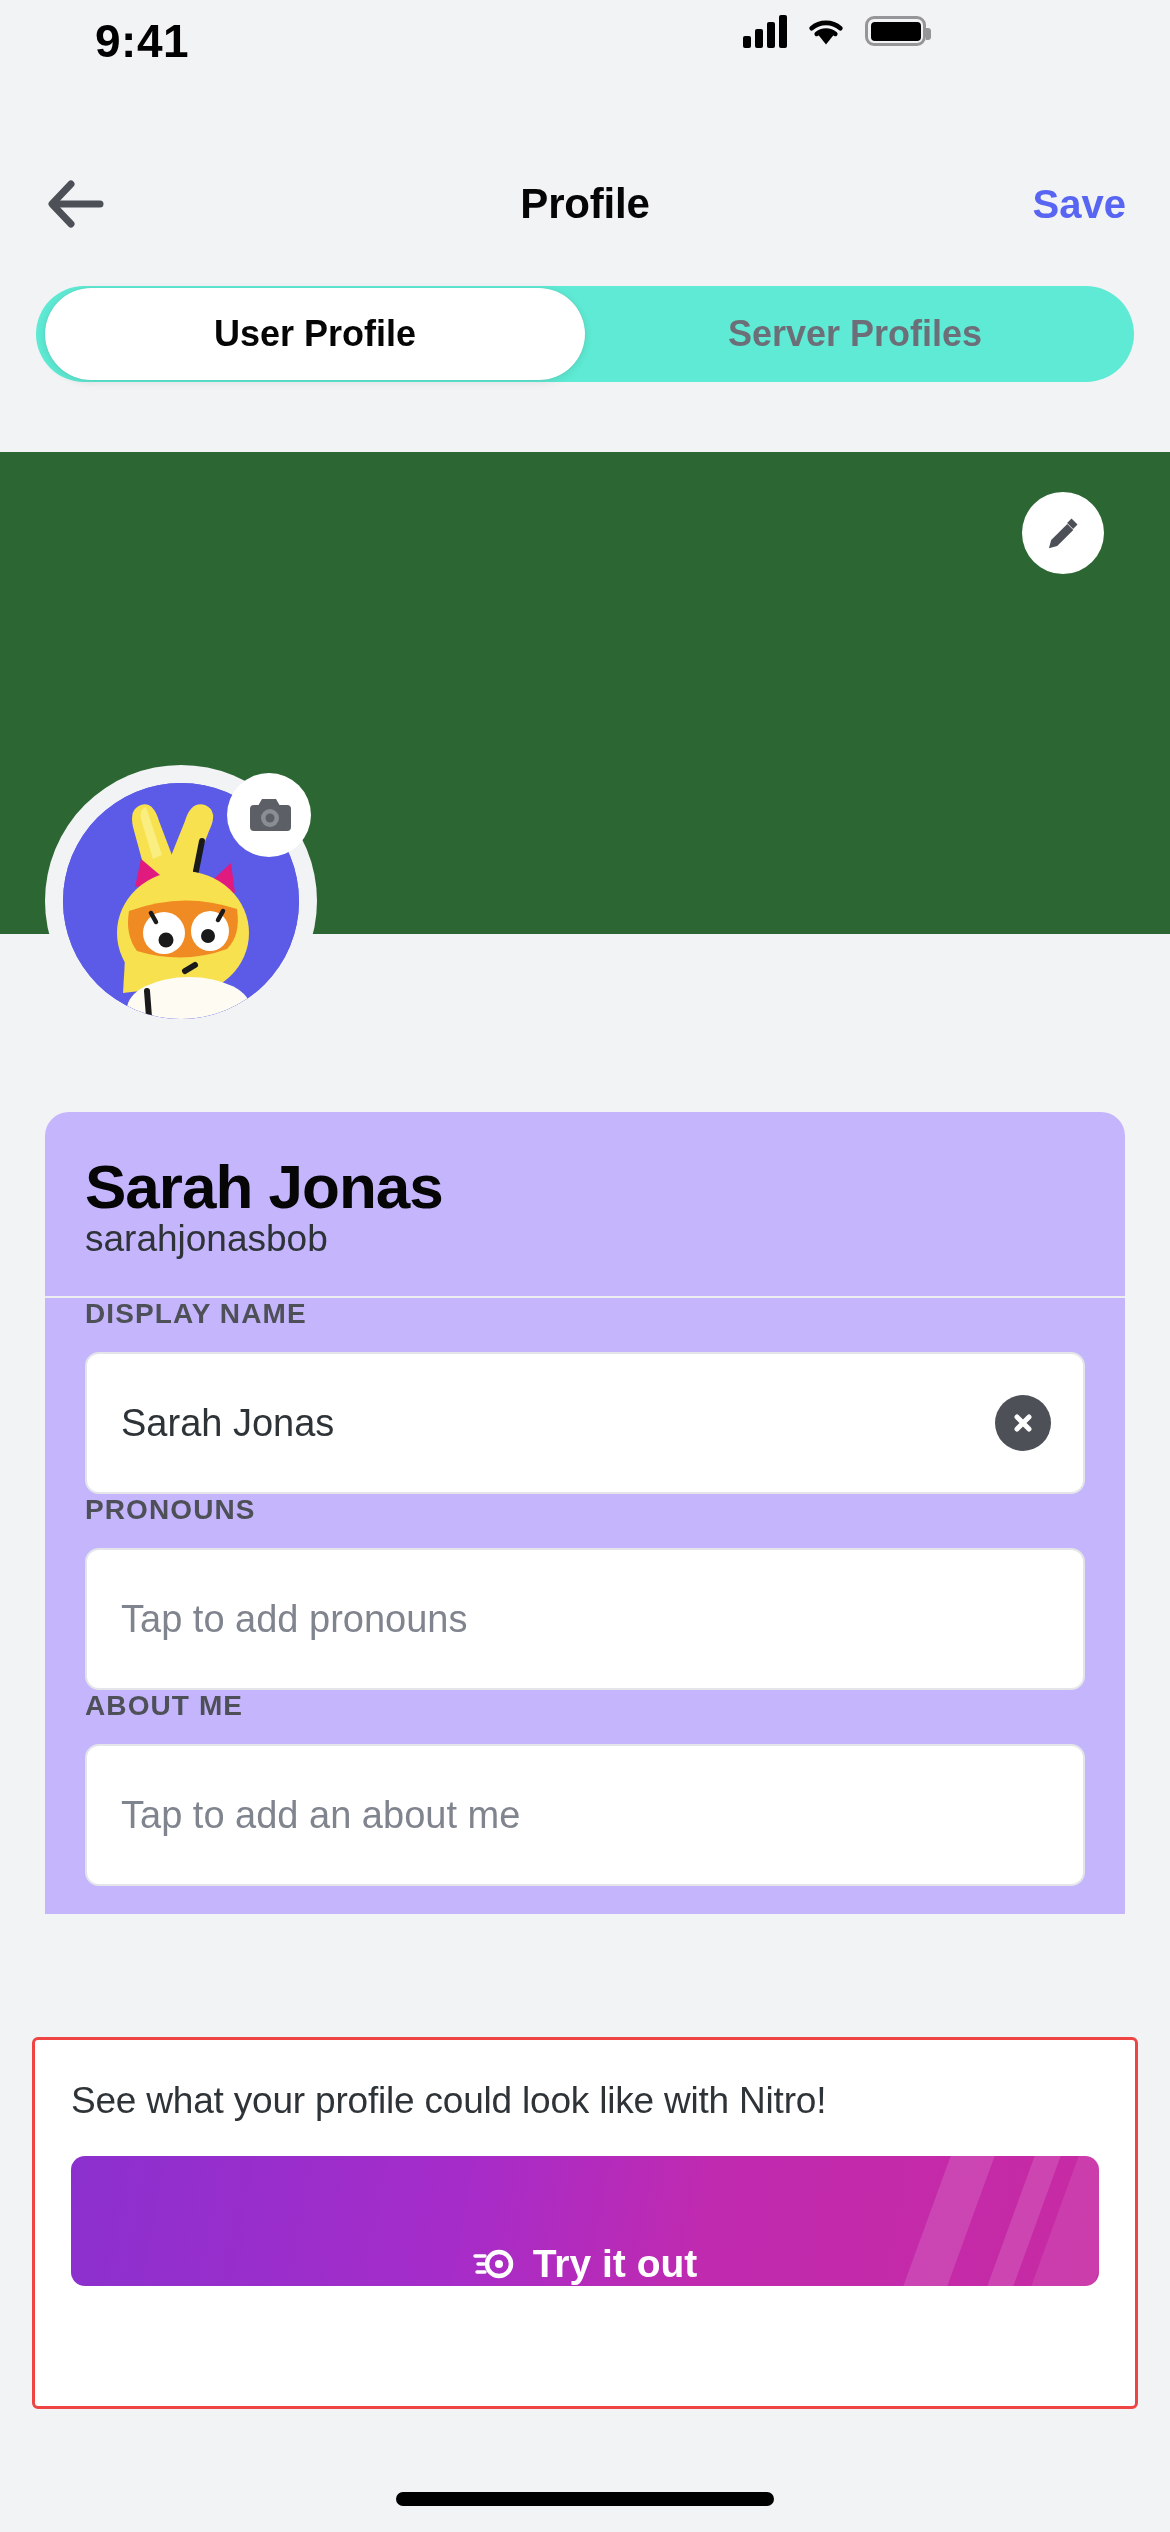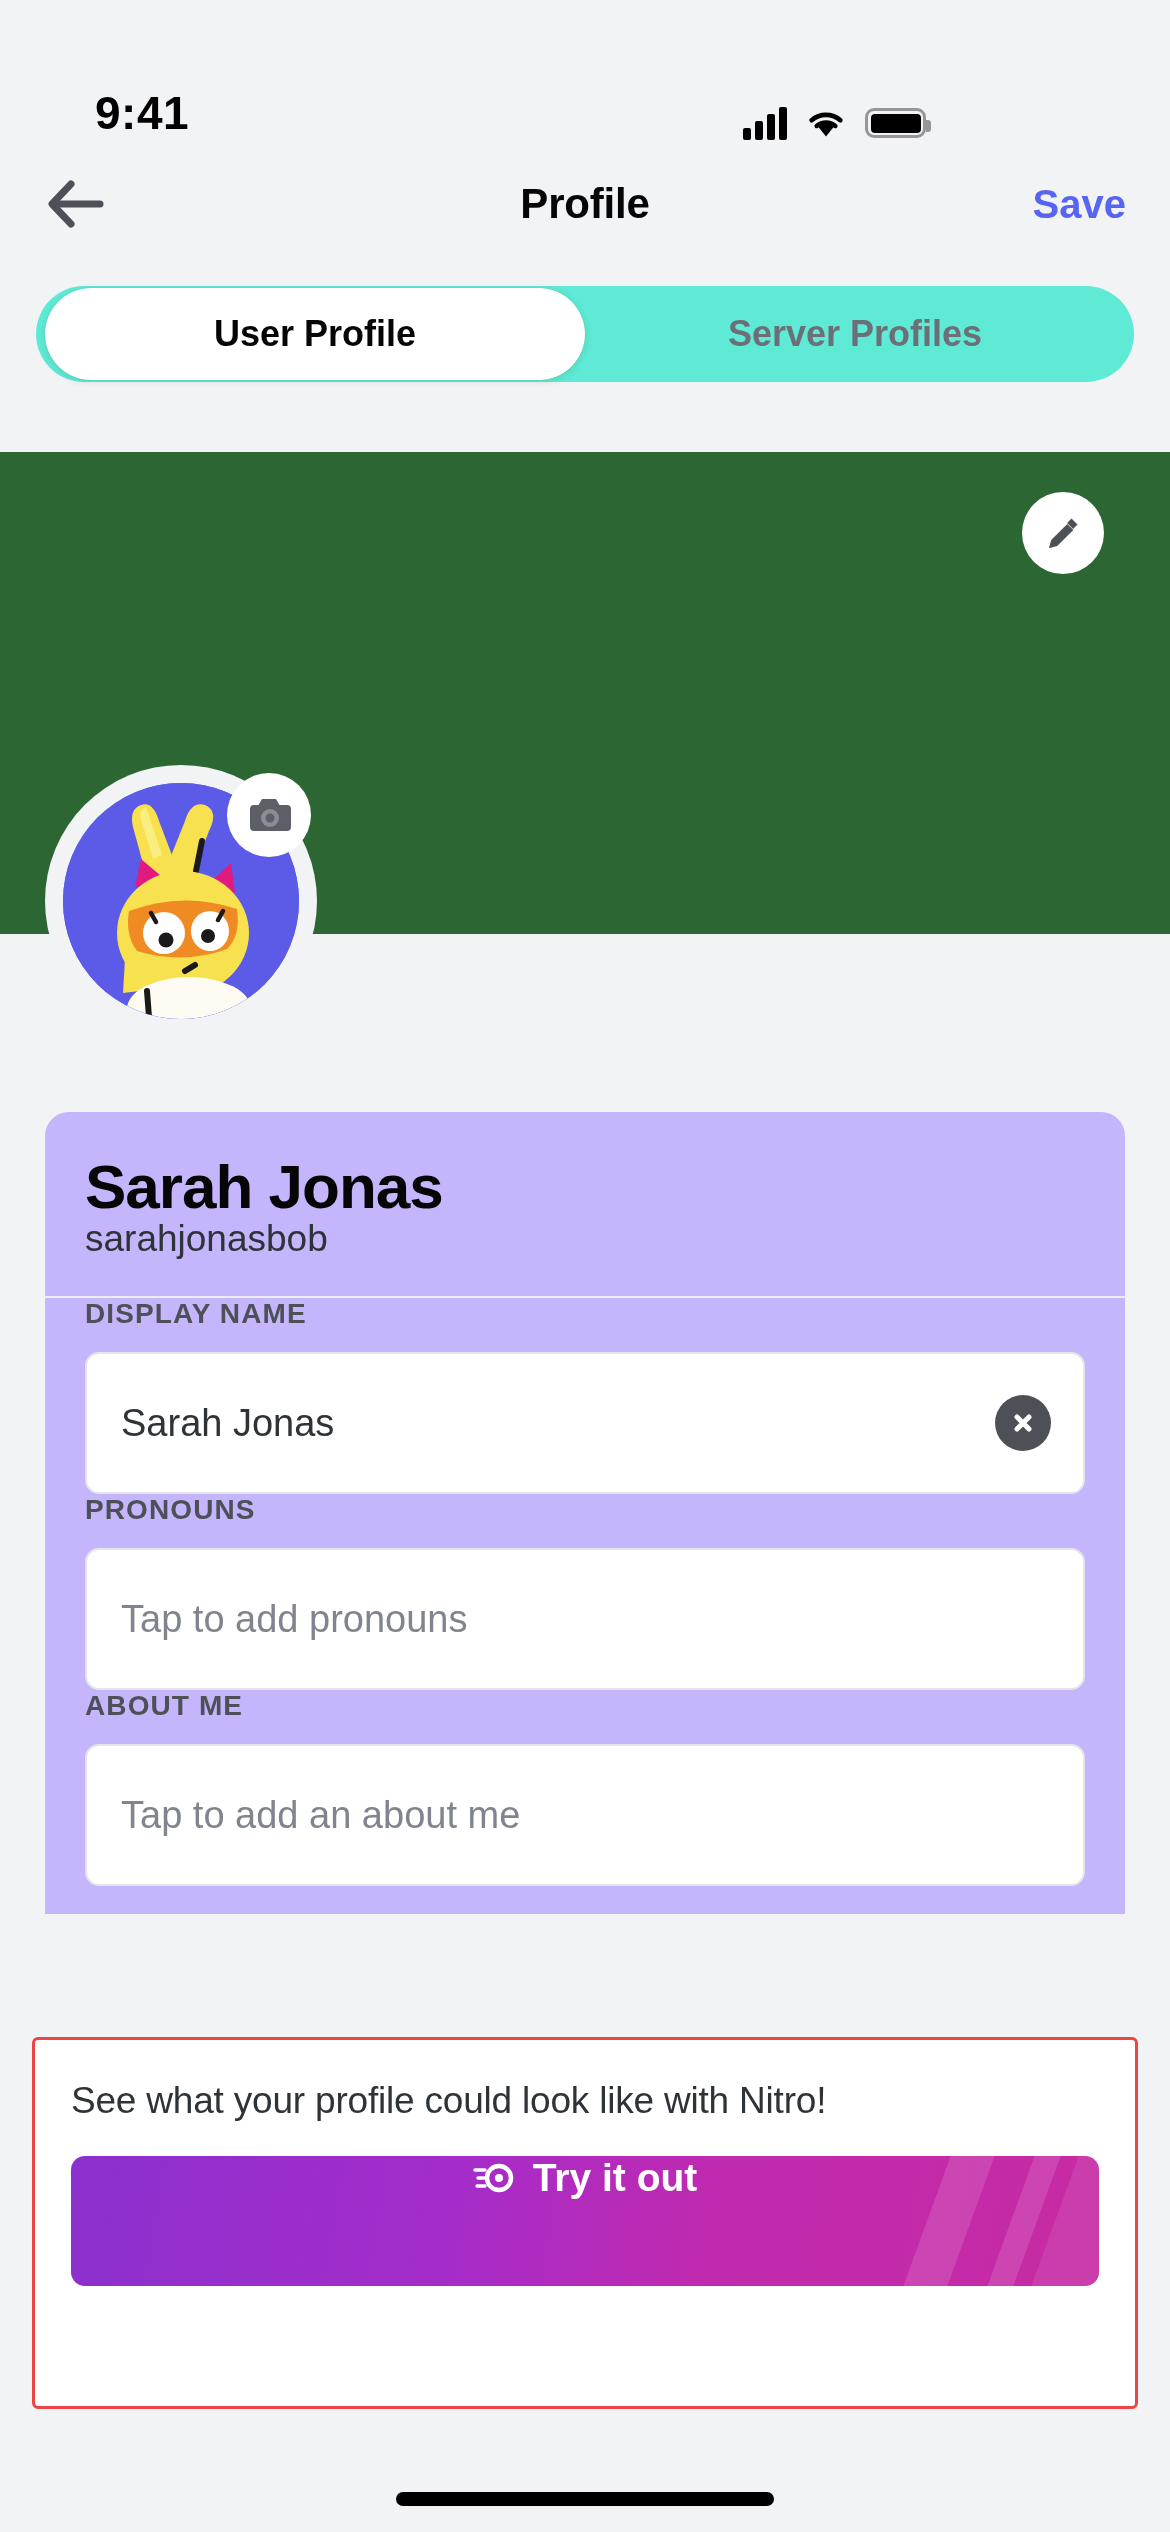--- a/index.html
+++ b/index.html
@@ -8,21 +8,21 @@
     font-family:"Liberation Sans", sans-serif;
     background:#F2F3F5;
     -webkit-font-smoothing:antialiased;
     position:relative;
     overflow:hidden;
   }
 
   
   .statusbar{
     position:absolute; top:0; left:0; width:1018px; height:140px;
-    display:flex; align-items:flex-end; justify-content:space-between;
+    display:flex; align-items:flex-start; justify-content:space-between;
     padding:0 92px 0 95px;
   }
   .sb-time{
     font-size:46px; font-weight:700; color:#000; letter-spacing:.5px;
     margin-top:14px;
   }
   .sb-right{ display:flex; align-items:center; gap:17px; margin-top:14px; }
 
   .cell{ display:flex; align-items:flex-end; gap:4px; height:34px; }
   .cell i{ display:block; width:8px; background:#000; border-radius:2px; }
@@ -154,21 +154,21 @@
     width:1106px; height:372px;
     background:#FFFFFF; border:3px solid #ef4444;
     border-radius:6px;
     padding:40px 36px 27px 36px;
     z-index:20;
   }
   .nitro-text{ font-size:37px; color:#2E3338; letter-spacing:-.2px; }
   .nitro-btn{
     margin-top:34px; height:130px; border-radius:14px;
     background:linear-gradient(100deg,#8B30CE 0%,#A62CC9 38%,#C02AAF 62%,#C72AA3 100%);
-    display:flex; align-items:flex-start; justify-content:center;
+    display:flex; align-items:flex-end; justify-content:center;
     position:relative; overflow:hidden; cursor:pointer;
   }
   .nitro-btn .shine{
     position:absolute; top:-20%; height:140%;
     background:rgba(255,255,255,.13); transform:skewX(-20deg);
   }
   .nitro-btn .s1{ right:128px; width:44px; }
   .nitro-btn .s2{ right:62px; width:26px; }
   .nitro-btn .s3{ right:-18px; width:62px; background:rgba(255,255,255,.09); }
   .nitro-btn-inner{

